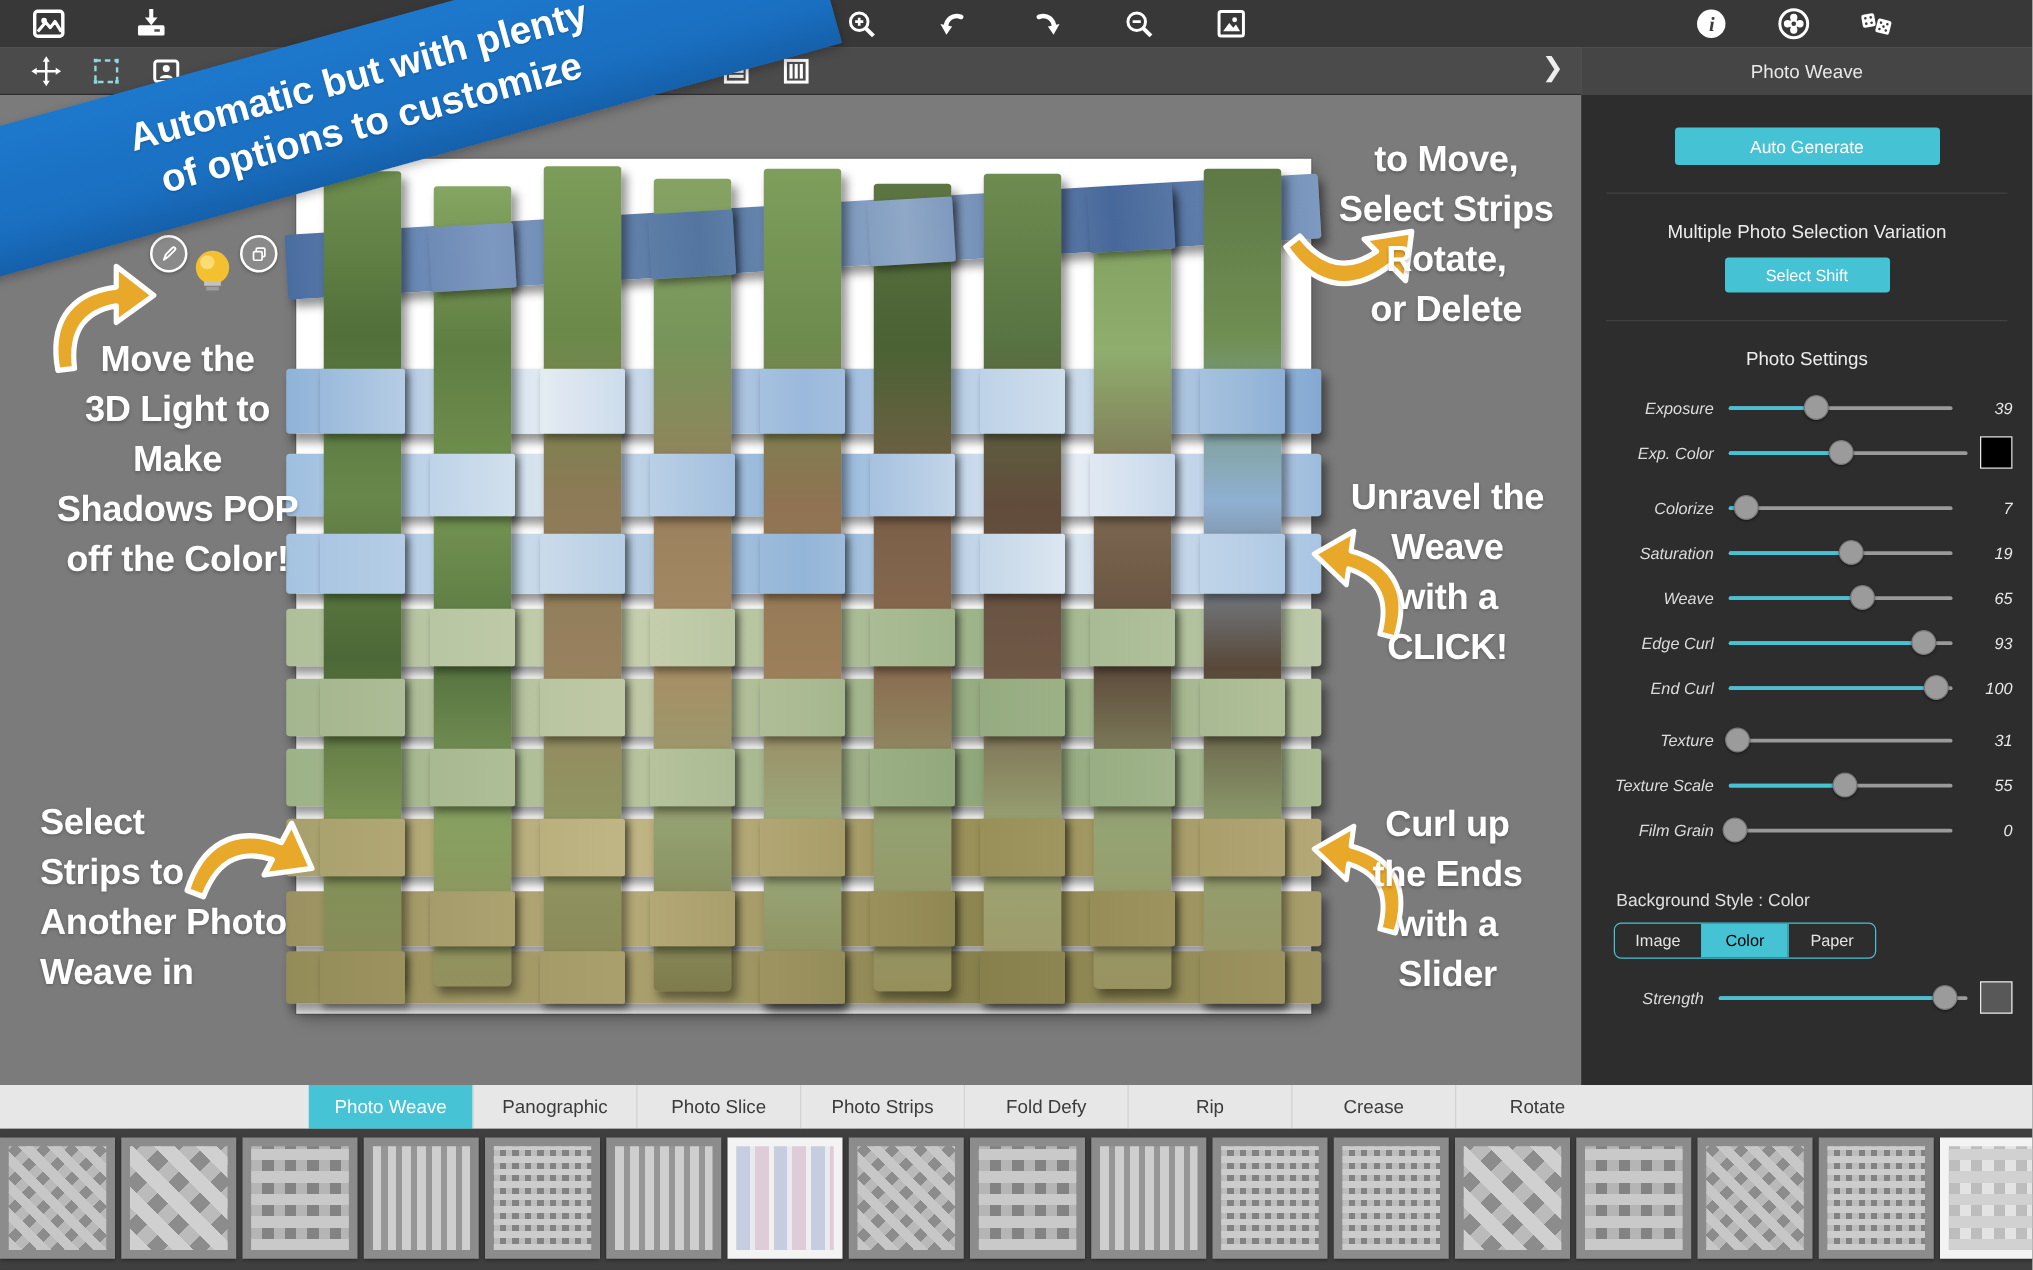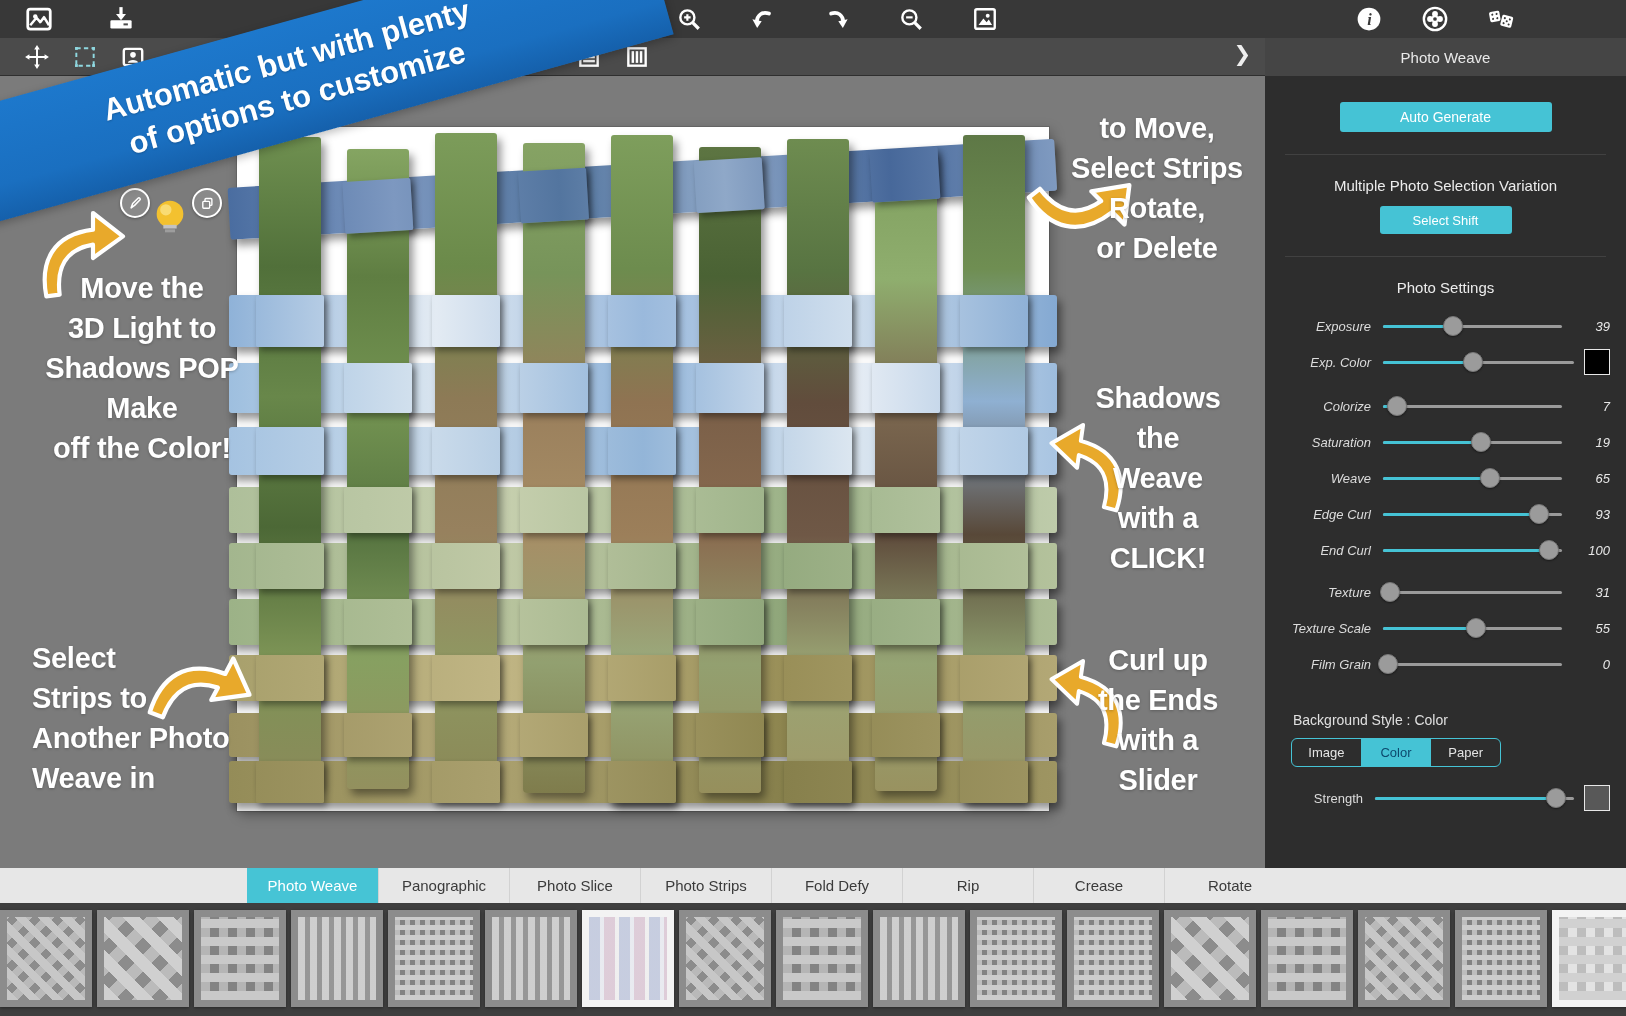--- a/index.html
+++ b/index.html
@@ -66,22 +66,22 @@
   .sthumb { position:absolute; top:50%; width:20px; height:20px; border-radius:50%; background:#9b9b9b;
     border:1px solid #777; transform:translate(-50%,-50%); box-shadow:0 1px 2px rgba(0,0,0,.45); cursor:grab; }
   .sval { width:40px; text-align:right; margin-left:8px; color:#e8e8e8; }
   .swatch { width:26px; height:26px; margin-left:10px; border:1.5px solid #e8e8e8; cursor:pointer; }
   #bg-style { margin:30px 0 0 28px; color:#e0e0e0; font-size:14px; }
   #segmented { display:flex; width:210px; height:29px; margin:10px 0 0 26px; border:1px solid #45c3d5;
     border-radius:6px; overflow:hidden; }
   #segmented .seg { flex:1; display:flex; align-items:center; justify-content:center; color:#e4e4e4;
     font-size:13px; cursor:pointer; border-left:1px solid #45c3d5; }
   #segmented .seg:first-child { border-left:none; }
-  #segmented .seg.active { background:#45c3d5; color:#0c4a6e; }
-  #strength-row { display:flex; align-items:center; margin:16px 16px 0 28px; }
+  #segmented .seg.active { background:#45c3d5; color:#000000; }
+  #strength-row { display:flex; align-items:center; margin:16px 16px 0 28px;font-style:italic; }
   #strength-row .lbl { margin-right:12px; color:#dcdcdc; }
 
   
   #tabbar { position:absolute; left:0; top:868px; width:1626px; height:35px; background:#e7e7e7; z-index:8; }
   #tabs { position:absolute; left:247px; top:0; height:35px; display:flex; }
   .tab { width:131px; height:35px; display:flex; align-items:center; justify-content:center;
     color:#3b3b3b; font-size:15px; border-left:1px solid #d2d2d2; cursor:pointer; }
   .tab:first-child { border-left:none; }
   .tab.active { background:#46c4d5; color:#fff; }
 
@@ -381,32 +381,32 @@
       <svg viewBox="0 0 24 24">
           <rect x="8" y="4" width="11" height="11" rx="1.5" fill="none" stroke="#fff" stroke-width="2.2"></rect>
           <rect x="4.5" y="8.5" width="11" height="11" rx="1.5" fill="#8a8a8a" stroke="#fff" stroke-width="2.2"></rect>
         </svg>
     </div>
   </div>
 
   <div class="note center" style="left:26px; top:268px; width:232px;">
       <div>Move the</div>
       <div>3D Light to</div>
+      <div>Make</div>
       <div>Shadows POP</div>
-      <div>Make</div>
       <div>off the Color!</div>
     </div>
   <div class="note center" style="left:1068px; top:108px; width:178px;">
       <div>to Move,</div>
       <div>Select Strips</div>
       <div>Rotate,</div>
       <div>or Delete</div>
     </div>
   <div class="note center" style="left:1072px; top:378px; width:172px;">
-      <div>Shadows the</div>
+      <div>Unravel the</div>
       <div>Weave</div>
       <div>with a</div>
       <div>CLICK!</div>
     </div>
   <div class="note center" style="left:1078px; top:640px; width:160px;">
       <div>Curl up</div>
       <div>the Ends</div>
       <div>with a</div>
       <div>Slider</div>
     </div>

